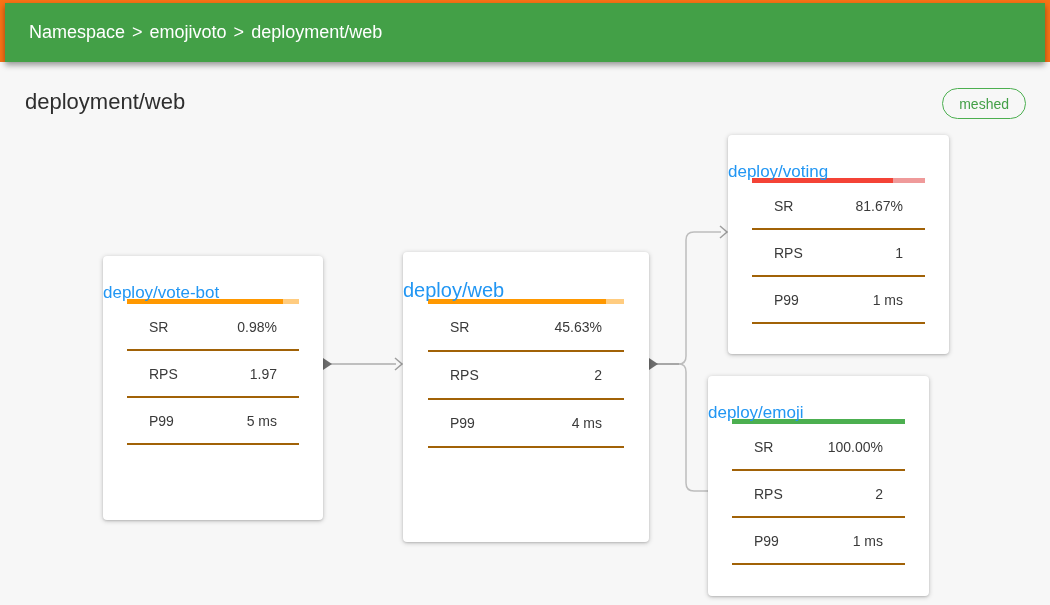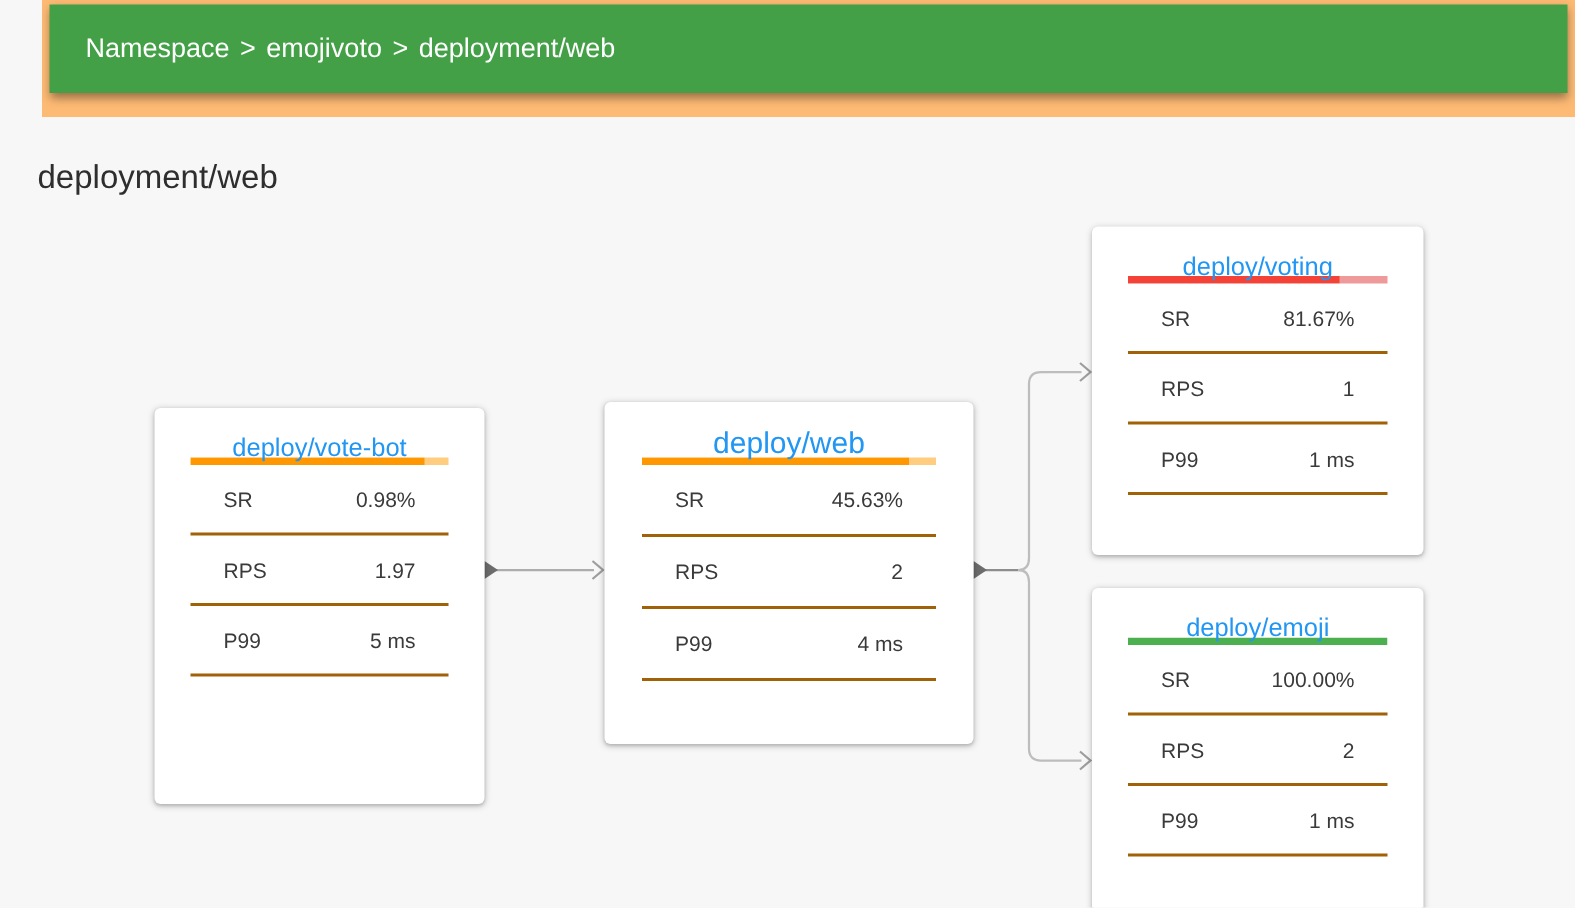--- a/index.html
+++ b/index.html
@@ -3,21 +3,21 @@
 <meta charset="utf-8">
 <style>
   * { margin: 0; padding: 0; box-sizing: border-box; }
   html, body {
     width: 1050px; height: 605px;
     background: #f7f7f7;
     font-family: "Liberation Sans", sans-serif;
     overflow: hidden;
   }
   
-  .frame { background: #fdba74; padding: 3px 5px 16px 5px; margin-left: 28px; }
+  .frame { background: #f97316; padding: 3px 5px 0 5px; }
   .appbar {
     height: 59px; background: #43A047;
     display: flex; align-items: center;
     padding-left: 24px;
     box-shadow: 0 3px 6px rgba(0,0,0,0.40);
     position: relative; z-index: 5;
   }
   .breadcrumb { color: #ffffff; font-size: 18px; display: flex; align-items: center; }
   .breadcrumb .sep { margin: 0 7px; }
   .crumb { cursor: pointer; }
@@ -40,59 +40,60 @@
   .edges-svg { position: absolute; left: 0; top: 0; z-index: 1; pointer-events: none; }
 
   
   .card {
     position: absolute; background: #ffffff;
     border-radius: 4px;
     box-shadow: 0 1px 5px rgba(0,0,0,0.22), 0 1px 2px rgba(0,0,0,0.12);
     z-index: 2; cursor: pointer;
   }
   .card-title {
-    text-align: center; color: #2196F3;
-    font-size: 17px; padding-top: 15px; height: 24px; line-height: 24px;
+    text-align: left; color: #2196F3;
+    font-size: 17px; padding-top: 15px; height: 24px; line-height: 24px; margin-top: 10px;
   }
   .card.primary .card-title { font-size: 20px; padding-top: 14px; height: 28px; line-height: 28px; }
   .sr-bar { height: 5px; margin: 9px 24px 0 24px; overflow: hidden; }
   .sr-bar-fill { height: 100%; }
   .stats { margin: 0 24px; }
   .stat-row {
     display: flex; justify-content: space-between; align-items: center;
     height: 47px; padding: 0 22px;
     border-bottom: 2px solid #a16207;
     font-size: 14px; color: #3a3a3a;
   }
   .card.primary .stat-row { height: 48px; }
 
   
   #card-votebot { left: 103px; top: 194px; width: 220px; height: 264px; }
-  #card-web     { left: 403px; top: 190px; width: 246px; height: 228px; }
+  #card-web     { left: 403px; top: 190px; width: 246px; height: 290px; }
   #card-voting  { left: 728px; top:  73px; width: 221px; height: 219px; }
-  #card-emoji   { left: 728px; top: 314px; width: 221px; height: 220px; }
+  #card-emoji   { left: 708px; top: 314px; width: 221px; height: 220px; }
 </style>
 </head>
 <body>
 
 <div class="frame">
   <div class="appbar">
     <div class="breadcrumb">
       <span class="crumb">Namespace</span>
       <span class="sep">&gt;</span>
       <span class="crumb">emojivoto</span>
       <span class="sep">&gt;</span>
       <span class="crumb">deployment/web</span>
     </div>
   </div>
 </div>
 
 <div class="content">
 
   <div class="page-title">deployment/web</div>
+  <div class="meshed-badge">meshed</div>
 
   <svg class="edges-svg" width="1050" height="543" viewBox="0 0 1050 543">
 
     <path d="M 324 302 H 396" stroke="#adadad" stroke-width="1.5" fill="none"></path>
     <polygon points="323,296 332,302 323,308" fill="#6d6d6d"></polygon>
     <path d="M 395 296 L 402 302 L 395 308" stroke="#9e9e9e" stroke-width="1.5" fill="none"></path>
 
     <path d="M 651 302 H 679" stroke="#8d8d8d" stroke-width="1.5" fill="none"></path>
     <polygon points="649,296 658,302 649,308" fill="#6d6d6d"></polygon>
 

